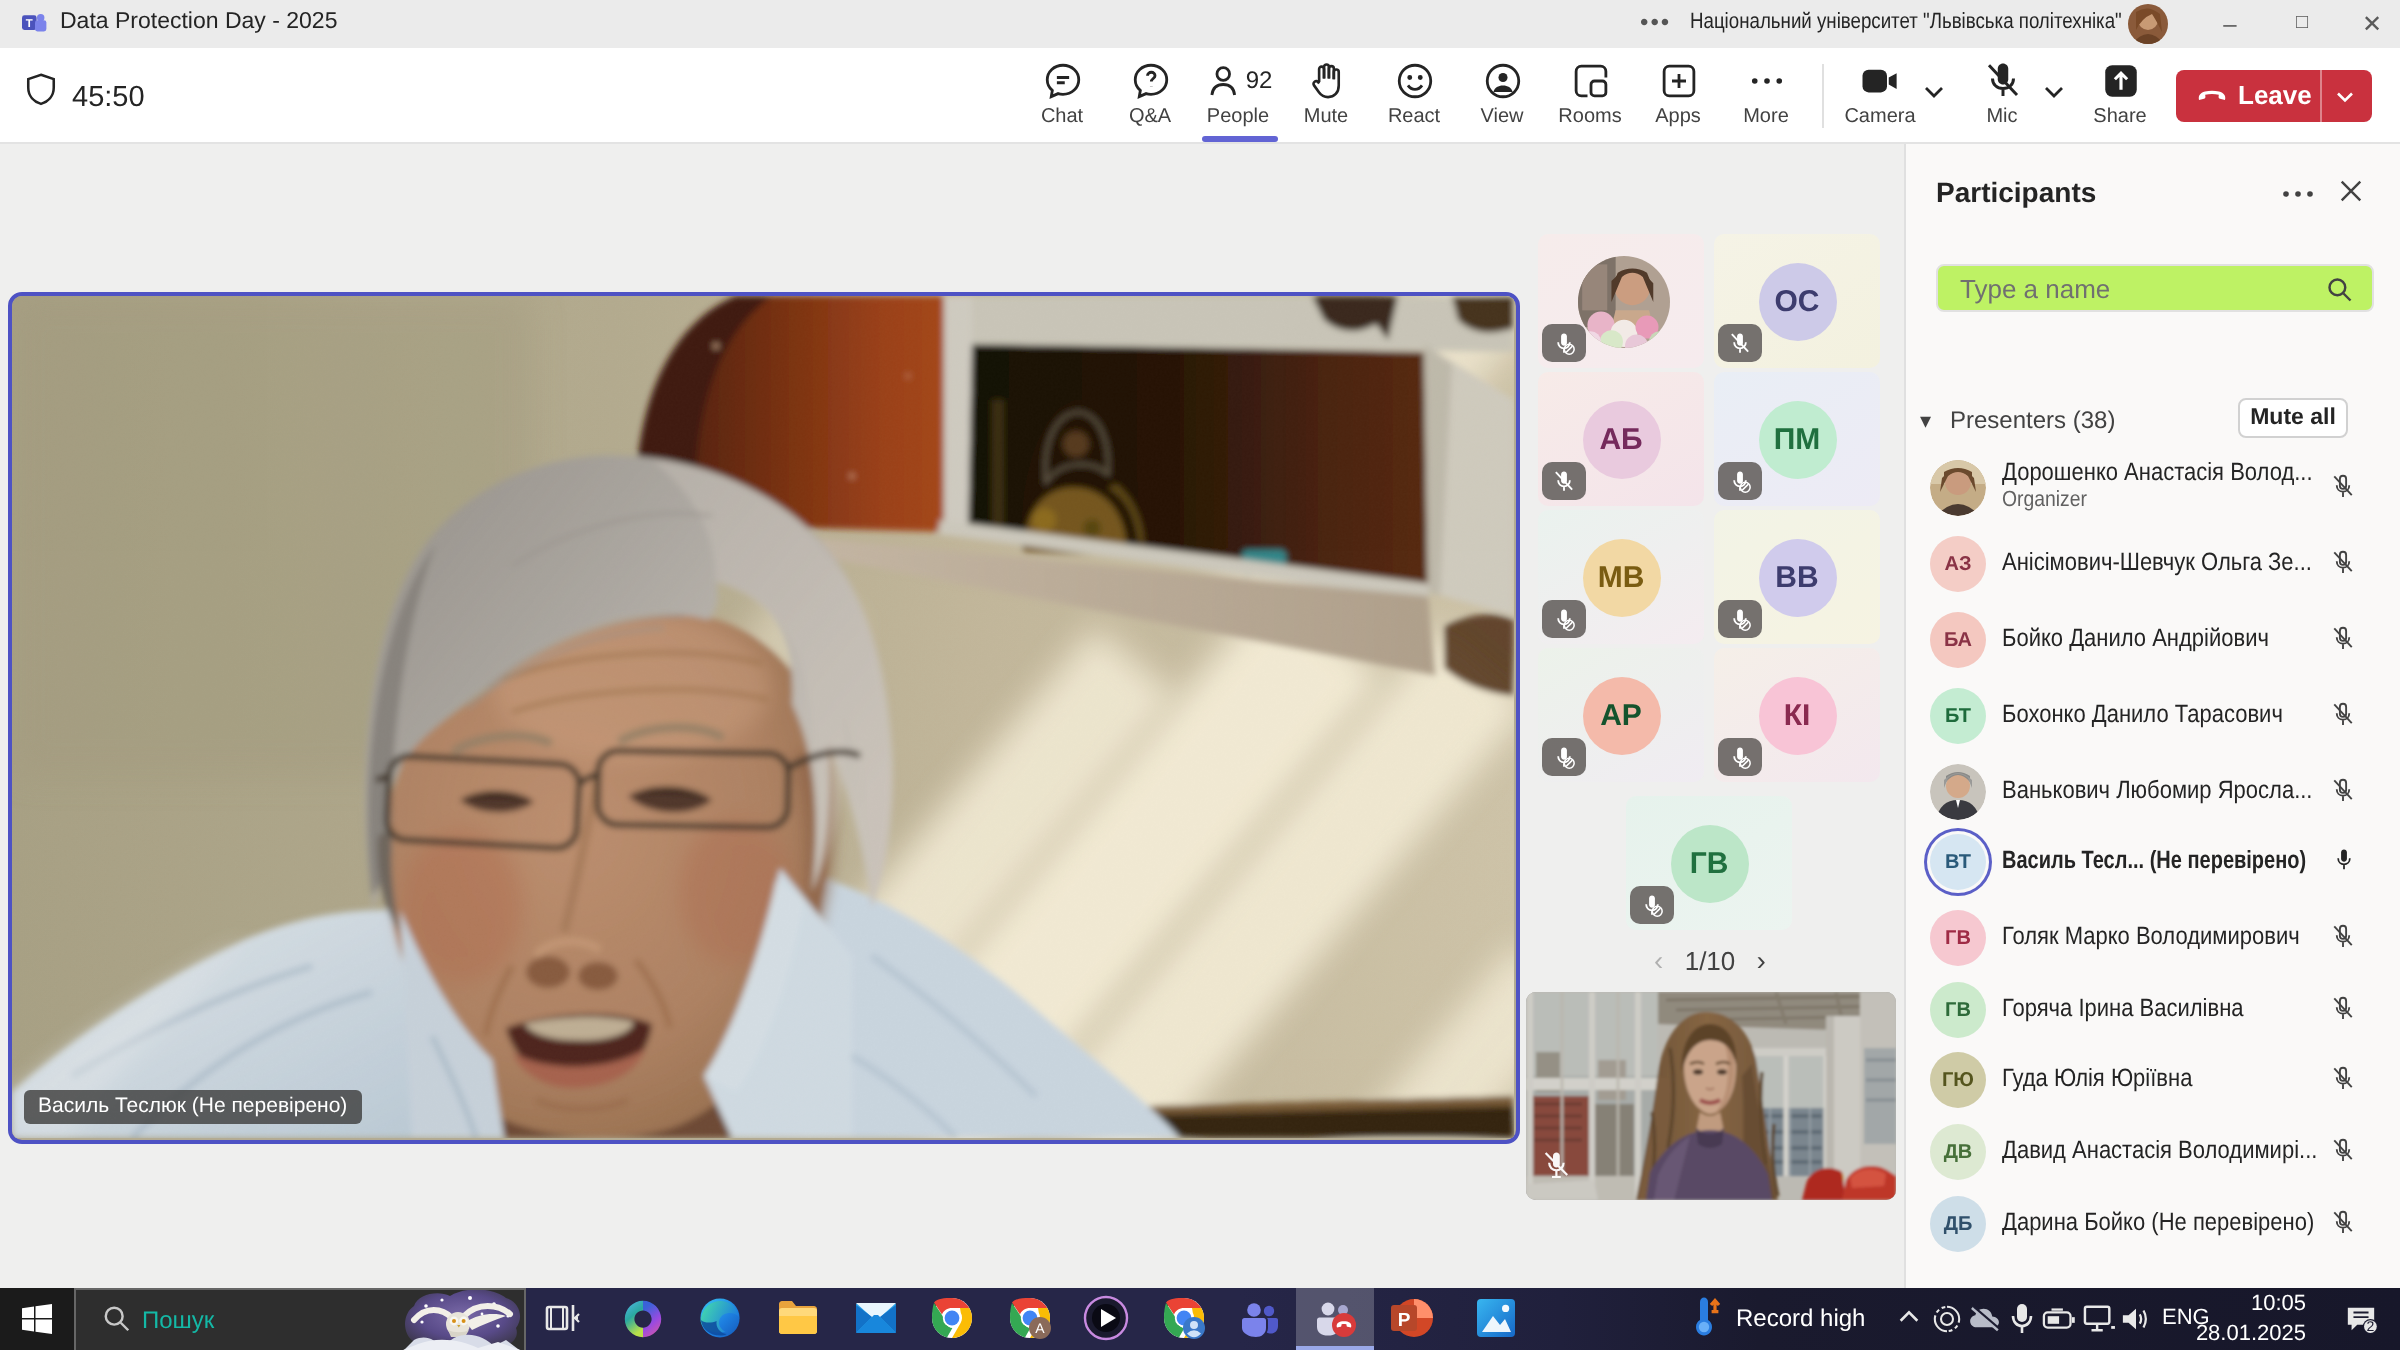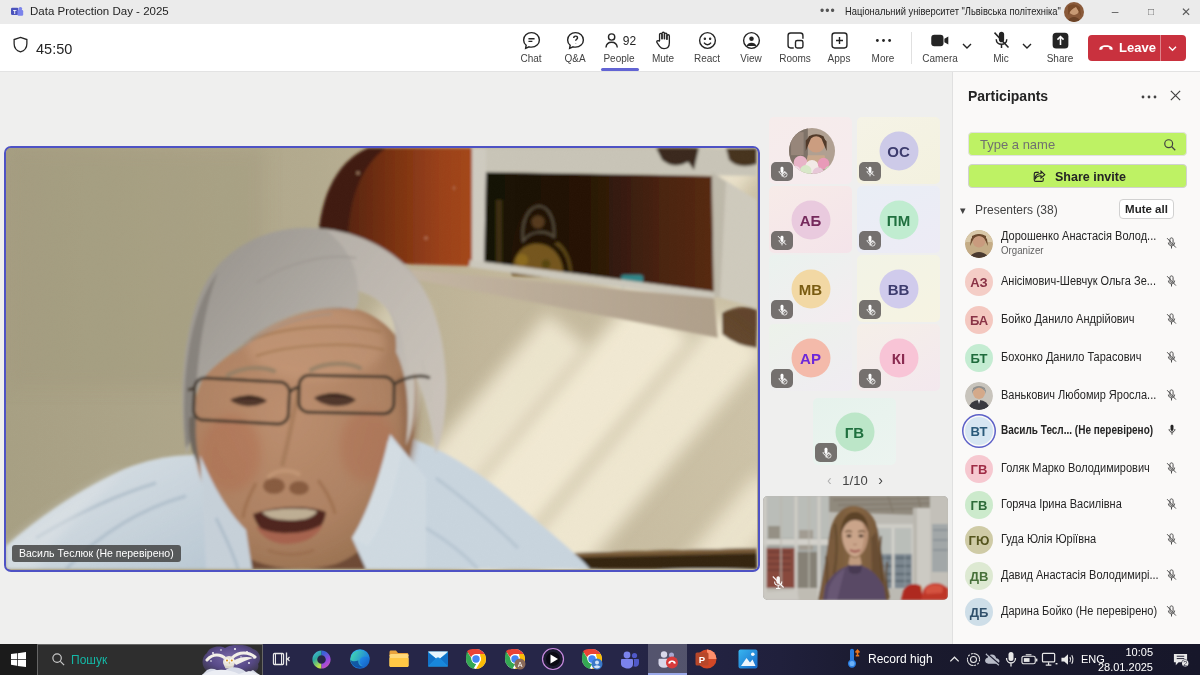--- a/index.html
+++ b/index.html
@@ -33,21 +33,21 @@
 
 #pager { position:absolute; left:795px; top:400px; width:120px; text-align:center; font-size:13px; color:#424242; }
 
 #thumb { position:absolute; left:763px; top:424px; width:185px; height:104px; border-radius:5px; overflow:hidden; background:#888; }
 
 
 #panel { position:absolute; left:952px; top:0px; width:248px; height:572px; background:#faf9f8; border-left:1px solid #e0e0e0; }
 #panel h1 { position:absolute; left:15px; top:16px; font-size:14px; color:#242424; }
 .inputbox { position:absolute; left:15px; width:219px; height:24px; background:#bef264; border:1px solid #e1e1e1; border-radius:4px; }
 .row { position:absolute; left:12px; width:222px; height:36px; }
-.avatar { position:absolute; left:0px; top:4px; width:28px; height:28px; border-radius:50%; font-size:13px; font-weight:bold; display:flex; align-items:center; justify-content:center; }
+.avatar { position:absolute; left:0px; top:4px; width:28px; height:28px; border-radius:50%; font-size:10px; font-weight:bold; display:flex; align-items:center; justify-content:center; }
 .pname { position:absolute; left:36px; top:10px; font-size:12.5px; color:#242424; white-space:nowrap; transform:scaleX(0.88); transform-origin:0 0; }
 .rowmic { position:absolute; right:8px; top:10px; }
 
 
 #taskbar { position:absolute; left:0; top:644px; width:1200px; height:31px; background:linear-gradient(90deg,#262648 0px,#262648 620px,#20203c 780px,#1a1a2e 880px,#17172a 1200px); }
 #tb-left { position:absolute; left:0; top:0; width:37px; height:31px; background:#1b1b1b; }
 #searchbox { position:absolute; left:37px; top:0px; width:226px; height:31px; background:#2e2e2e; border:1px solid #666666; border-bottom:none; }
 #tray { position:absolute; left:0; top:0; width:1200px; height:31px; color:#ffffff; }
 </style>
 </head>
@@ -449,21 +449,21 @@
   <div class="micbadge">
           <svg width="14" height="14" viewBox="0 0 24 24">
             <path d="M9.5 5.5 C9.5 4 10.6 3 12 3 C13.4 3 14.5 4 14.5 5.5 V11 C14.5 12.5 13.4 13.5 12 13.5 C10.6 13.5 9.5 12.5 9.5 11 Z" fill="#fff"></path>
             <path d="M7 10.5 C7 13.6 9.2 15.7 12 15.7 C14.8 15.7 17 13.6 17 10.5 M12 15.9 V19.5" fill="none" stroke="#fff" stroke-width="1.6"></path>
             <circle cx="16.5" cy="16.5" r="4.2" fill="none" stroke="#fff" stroke-width="1.3"></circle>
             <path d="M13.8 19.2 L19.2 13.8" stroke="#fff" stroke-width="1.3"></path>
           </svg>
         </div>
 </div>
 <div class="tile" style="left:769px; top:252px; background:linear-gradient(150deg,#ecf2ea,#f0ecf2);">
-  <div class="tinit" style="background:#f4baaa; color:#6d28d9;text-align:right;">АР</div>
+  <div class="tinit" style="background:#f4baaa; color:#14532d;text-align:right;">АР</div>
   <div class="micbadge">
           <svg width="14" height="14" viewBox="0 0 24 24">
             <path d="M9.5 5.5 C9.5 4 10.6 3 12 3 C13.4 3 14.5 4 14.5 5.5 V11 C14.5 12.5 13.4 13.5 12 13.5 C10.6 13.5 9.5 12.5 9.5 11 Z" fill="#fff"></path>
             <path d="M7 10.5 C7 13.6 9.2 15.7 12 15.7 C14.8 15.7 17 13.6 17 10.5 M12 15.9 V19.5" fill="none" stroke="#fff" stroke-width="1.6"></path>
             <circle cx="16.5" cy="16.5" r="4.2" fill="none" stroke="#fff" stroke-width="1.3"></circle>
             <path d="M13.8 19.2 L19.2 13.8" stroke="#fff" stroke-width="1.3"></path>
           </svg>
         </div>
 </div>
 <div class="tile" style="left:857px; top:252px; background:linear-gradient(150deg,#f5efe8,#f3e8ee);">
@@ -587,27 +587,20 @@
     <svg class="abs" style="left:216px; top:17px;" width="13" height="13" viewBox="0 0 14 14" stroke="#424242" stroke-width="1.3">
         <path d="M2 2 L12 12 M12 2 L2 12"></path>
       </svg>
 
     <div class="inputbox" style="top:60px;">
       <div class="abs" style="left:11px; top:4px; font-size:13px; color:#707070;">Type a name</div>
       <svg class="abs" style="right:9px; top:5px;" width="14" height="14" viewBox="0 0 16 16" fill="none" stroke="#424242" stroke-width="1.4">
           <circle cx="6.5" cy="6.5" r="4.5"></circle>
           <path d="M10 10 L14 14"></path>
         </svg>
-    </div>
-    <div class="inputbox" style="top:92px; border-color:#d1d1d1;">
-      <svg class="abs" style="left:63px; top:4px;" width="15" height="15" viewBox="0 0 20 20" fill="none" stroke="#242424" stroke-width="1.5">
-          <path d="M12 3 L17 7.5 L12 12 V9 C8 9 5.5 10.5 4 13.5 C4 9 7 6.2 12 6 Z"></path>
-          <path d="M9 4.5 H5 C3.9 4.5 3 5.4 3 6.5 V14.5 C3 15.6 3.9 16.5 5 16.5 H13 C14.1 16.5 15 15.6 15 14.5 V12"></path>
-        </svg>
-      <div class="abs" style="left:86px; top:5px; font-size:12.5px; font-weight:bold; color:#242424;">Share invite</div>
     </div>
 
     <div class="abs" style="left:7px; top:132px; font-size:11px; color:#424242;">▾</div>
     <div class="abs" style="left:22px; top:131px; font-size:12px; color:#424242;">Presenters (38)</div>
     <div class="abs" style="left:166px; top:127px; width:55px; height:20px; background:#fff; border:1px solid #d1d1d1; border-radius:4px; text-align:center; line-height:18px; font-size:11.5px; font-weight:bold; color:#242424;">Mute all</div>
 
     <div id="rows">
 <div class="row" style="top:154px;">
   <div class="avatar" style="overflow:hidden;">
             <svg width="28" height="28" viewBox="0 0 28 28">

